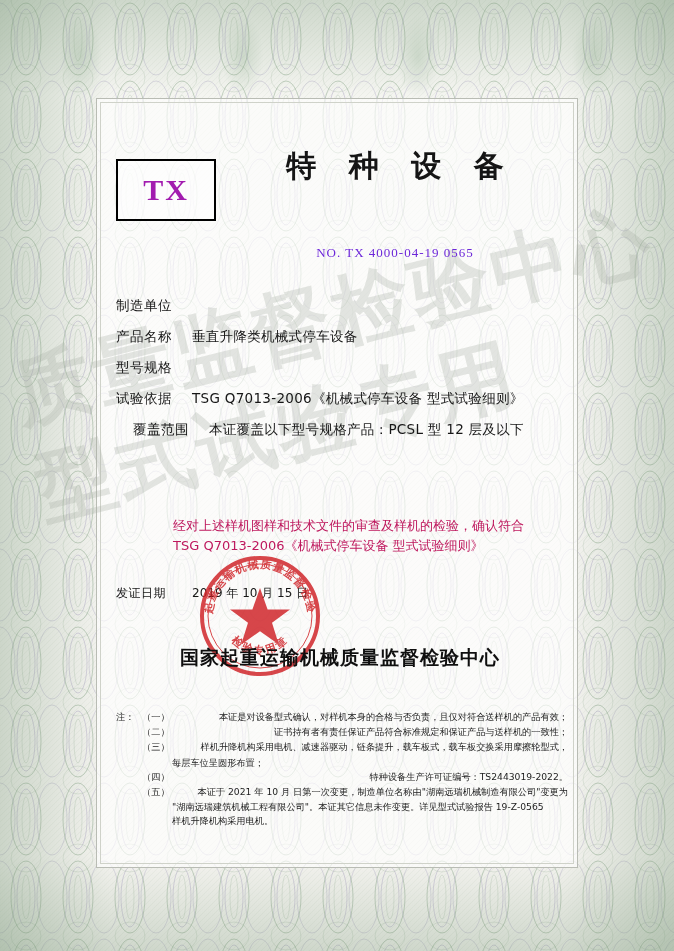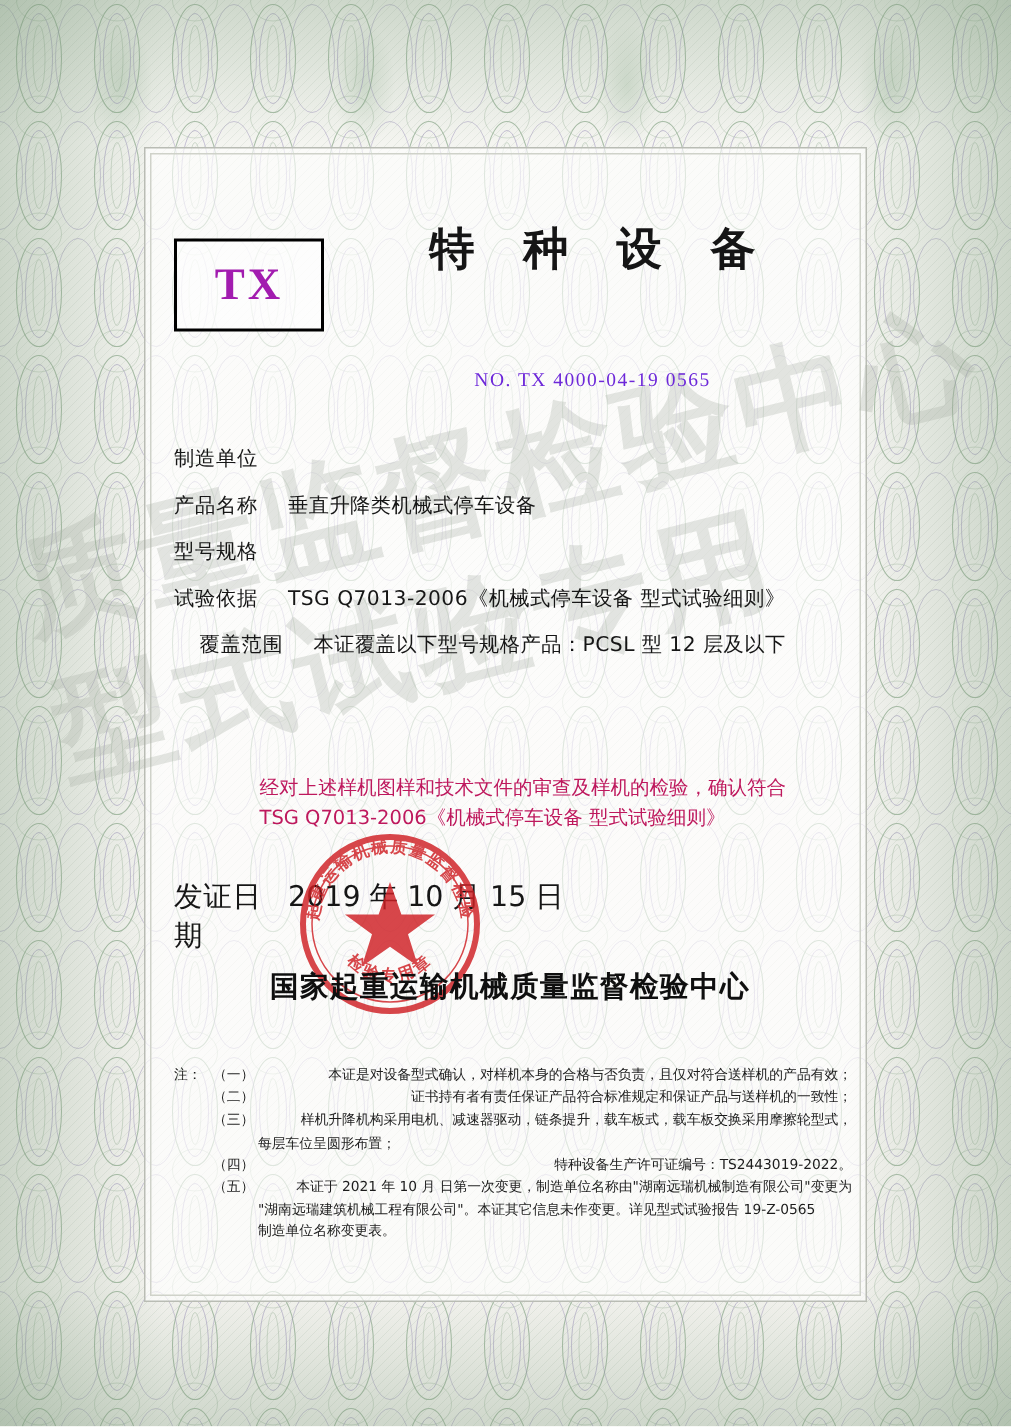--- a/index.html
+++ b/index.html
@@ -167,21 +167,21 @@
     font-size: 13px;
     line-height: 20px;
     color: #be185d;
     font-family: "DejaVu Sans", sans-serif;
   }
 
   .issue-row {
     position: absolute;
     left: 116px;
     top: 585px;
-    font-size: 19px;
+    font-size: 12px;
     color: #161616;
     font-family: "DejaVu Sans", sans-serif;
     display: flex;
     align-items: baseline;
   }
   .issue-row .field-label { width: 76px; flex: 0 0 76px; }
 
   .issuer {
     position: absolute;
     left: 116px;
@@ -376,17 +376,17 @@
       <div class="note-sub">每层车位呈圆形布置；</div>
       <div class="note-item">
         <div class="note-idx">（四）</div>
         <div class="note-text">特种设备生产许可证编号：TS2443019-2022。</div>
       </div>
       <div class="note-item">
         <div class="note-idx">（五）</div>
         <div class="note-text">本证于 2021 年 10 月  日第一次变更，制造单位名称由"湖南远瑞机械制造有限公司"变更为</div>
       </div>
       <div class="note-sub">"湖南远瑞建筑机械工程有限公司"。本证其它信息未作变更。详见型式试验报告 19-Z-0565</div>
-      <div class="note-sub">制造单位名称变更表。</div>
+      <div class="note-sub">样机升降机构采用电机。</div>
     </div>
   </div>
 
 </div>
 
 </body></html>

